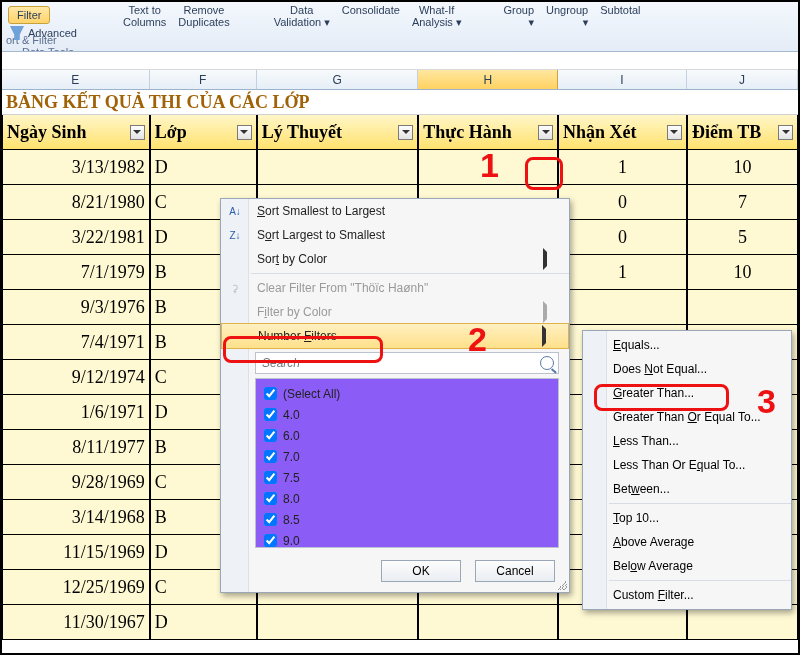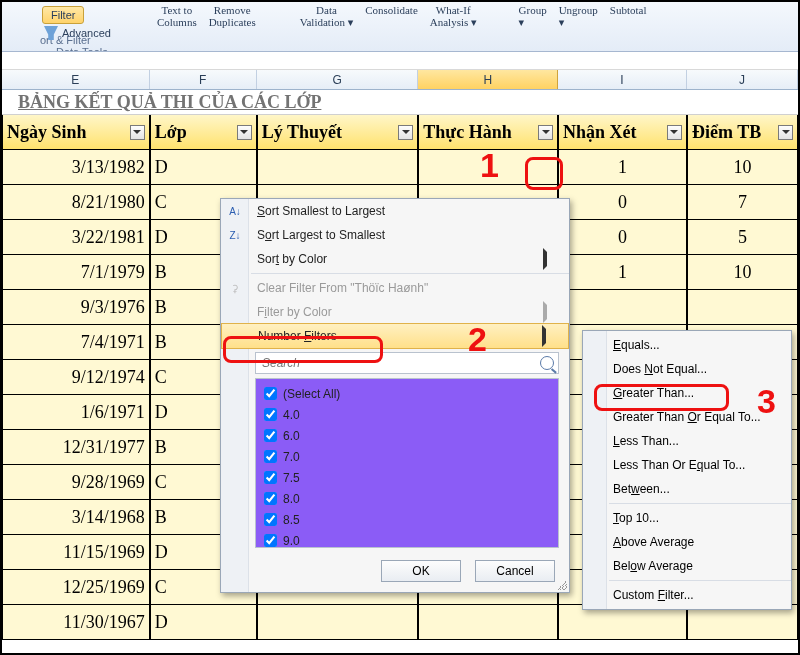--- a/index.html
+++ b/index.html
@@ -16,45 +16,44 @@
   }
   
   .ribbon {
     height: 50px;
     background: linear-gradient(#f4f8fd, #e4ecf7);
     position: relative;
     border-bottom: 1px solid #a6b7d0;
     font-size: 11px;
     color: #2b3f5b;
     overflow: hidden;
-    padding-left: 34px;
   }
   .ribbon-top { height: 32px; display: flex; align-items: flex-start; padding-top:2px;}
-  .ribbon-top .ritem { display:flex; flex-direction:column; align-items:flex-start; margin:0 6px;font-family:Liberation Serif, serif;}
+  .ribbon-top .ritem { display:flex; flex-direction:column; align-items:flex-end; margin:0 6px;}
   .ribbon-bottom { display:flex; justify-content:flex-start; color:#5a6f8f; font-size:11px; padding:0 20px;flex-direction:column;}
   .ribbon-bottom span { margin-right: 160px;}
   .filter-btn { border:1px solid #c9a13a; background:linear-gradient(#ffe8a6,#ffd36b); padding:2px 8px; border-radius:3px; margin:2px; font-size:11px;}
   .adv { display:flex; align-items:center; margin-left:4px;}
   .adv-icon{ width:14px;height:14px;margin-right:4px; background:#6ea2d8; clip-path: polygon(0 0,100% 0,70% 60%,70% 100%,30% 100%,30% 60%);}
   
   .colhdrs {
     position: relative;
     height: 20px;
     display: flex;
     background: linear-gradient(#f7fafc,#e6eef7);
     border-bottom: 1px solid #9db3cc;
     font-size: 12px;
     color: #2a3e57;
   }
   .colhdr { border-right:1px solid #c2d0e2; display:flex; align-items:center; justify-content:center;}
   .colhdr.sel { background: linear-gradient(#ffe7a0,#ffd262); border-color:#d0a33c;}
   .colE{width:149px;} .colF{width:108px;} .colG{width:163px;} .colH{width:141px;} .colI{width:130px;} .colJ{width:112px;}
   
   .title-row { height:25px; display:flex; align-items:center; background:#fff; border-bottom:1px solid #d0d0d0;}
-  .title-text { font: bold 18px "Times New Roman", serif; color:#737373; padding-left:16px; white-space:nowrap;text-decoration:underline;}
+  .title-text { font: bold 18px "Times New Roman", serif; color:#a16207; padding-left:4px; white-space:nowrap;}
   
   .table { display:flex; flex-direction:column;}
   .trow { display:flex; height:35px;}
   .cell { border:1px solid #000; border-top:none; display:flex; align-items:center; font: 18px "Times New Roman", serif; padding:0 4px;}
   .cell.left{justify-content:flex-start;}
   .cell.right{justify-content:flex-end;}
   .cell.center{justify-content:center;}
   .hdr-row .cell { background: linear-gradient(#fff6c8,#ffe26e); font-weight:bold; color:#000; justify-content:space-between; position:relative;}
   .body-row .cell { background:#fff9d3; }
   .filter-drop {
@@ -252,21 +251,21 @@
       </div>
       <div class="trow body-row">
         <div class="cell colE right">1/6/1971</div>
         <div class="cell colF left">D</div>
         <div class="cell colG"></div>
         <div class="cell colH"></div>
         <div class="cell colI center"></div>
         <div class="cell colJ center"></div>
       </div>
       <div class="trow body-row">
-        <div class="cell colE right">12/31/1977</div>
+        <div class="cell colE right">8/11/1977</div>
         <div class="cell colF left">B</div>
         <div class="cell colG"></div>
         <div class="cell colH"></div>
         <div class="cell colI center"></div>
         <div class="cell colJ center"></div>
       </div>
       <div class="trow body-row">
         <div class="cell colE right">9/28/1969</div>
         <div class="cell colF left">C</div>
         <div class="cell colG"></div>

